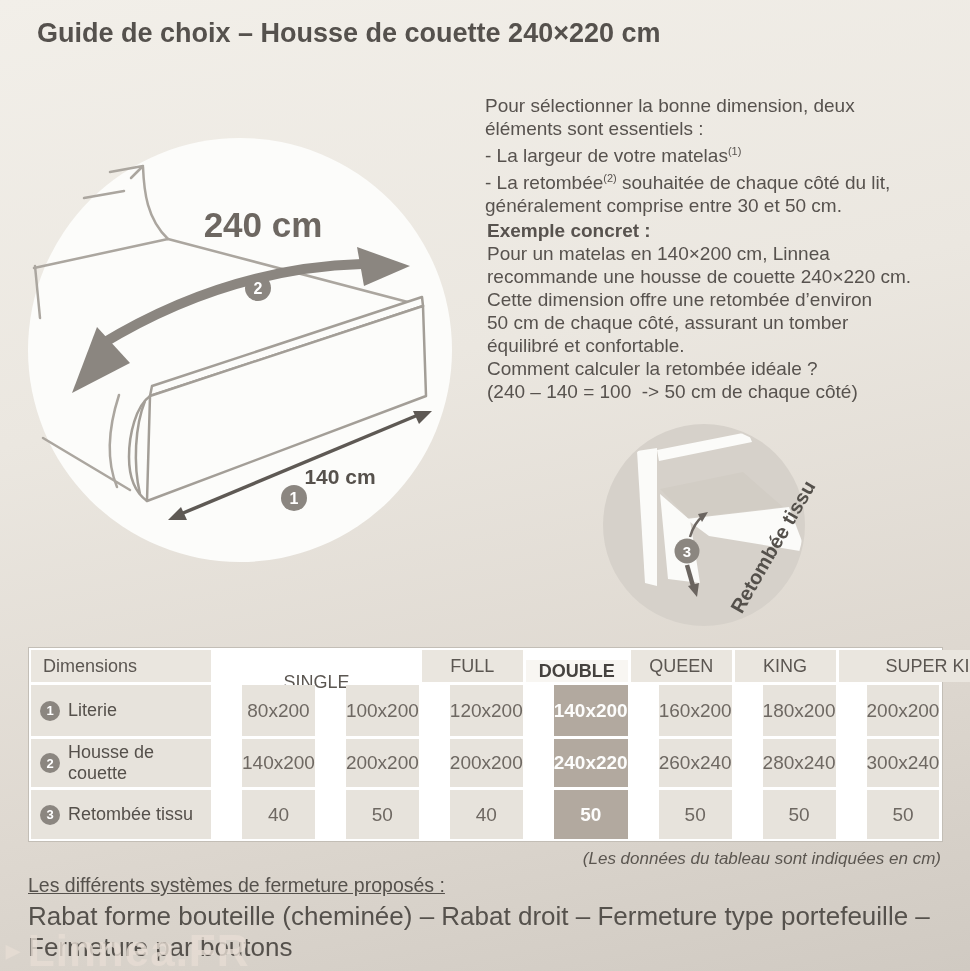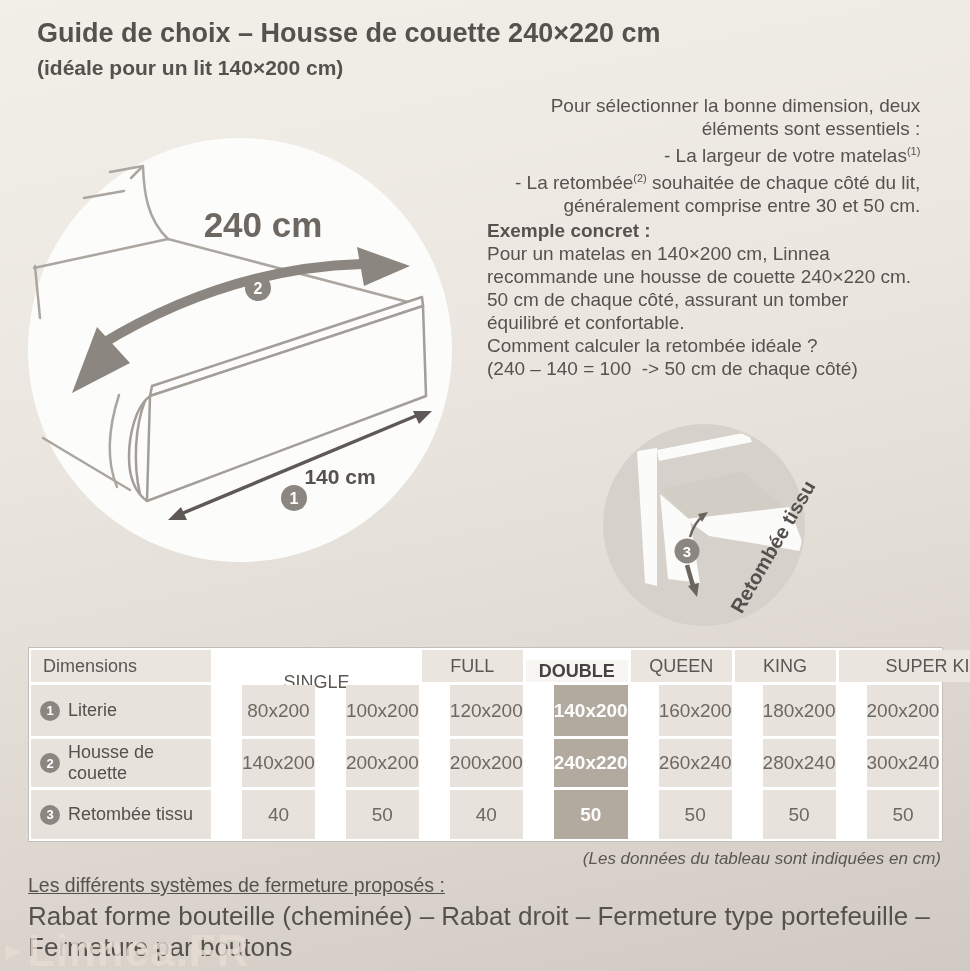--- a/index.html
+++ b/index.html
@@ -5,21 +5,21 @@
   html,body { margin:0; padding:0; }
   .canvas {
     position:relative; width:970px; height:971px; overflow:hidden;
     background:linear-gradient(168deg,#f2efe9 0%,#ebe7e0 38%,#ded8d0 72%,#d0cac2 100%);
     font-family:"Liberation Sans", sans-serif; color:#57524d;
   }
   .title { position:absolute; left:37px; top:18px; font-size:27px; font-weight:bold; color:#55514d; }
   .subtitle { position:absolute; left:37px; top:56px; font-size:21px; font-weight:bold; color:#55514d; }
 
   .textline { white-space:pre; font-size:19px; line-height:23px; color:#57524e; }
-  .intro { position:absolute; left:515px; top:94px;text-align:right; }
+  .intro { position:absolute; left:485px; top:94px; }
   .sup { font-size:11px; vertical-align:7px; }
   .example { position:absolute; left:487px; top:219px; }
   .example .heading { font-weight:bold; }
 
   .diag-main { position:absolute; left:26px; top:134px; }
   .diag-drop { position:absolute; left:599px; top:420px; }
   .retombee-label {
     position:absolute; left:736px; top:600px; font-size:20px; font-weight:bold; color:#54504b;
     transform:rotate(-60deg); transform-origin:0 50%; white-space:pre;
   }
@@ -49,21 +49,20 @@
     font-size:44px; font-weight:bold; letter-spacing:1px; color:#e7ddd4; opacity:.8;
   }
   .watermark .tri { font-size:18px; }
 </style>
 </head>
 <body>
 
 <div class="canvas">
 
   <div class="title">Guide de choix – Housse de couette 240×220 cm</div>
-  <div class="subtitle">(idéale pour un lit 140×200 cm)</div>
 
   <svg class="diag-main" width="430" height="430" viewBox="0 0 430 430">
     <circle cx="214" cy="216" r="212" fill="#fcfcfa"></circle>
 
     <g fill="none" stroke="#aba69f" stroke-width="2.5" stroke-linecap="round" stroke-linejoin="round">
       <path d="M58,64 L98,57"></path>
       <path d="M84,38 L117,32 L105,44"></path>
       <path d="M117,33 C118,58 121,85 142,105"></path>
       <path d="M8,134 L142,105 L397,172"></path>
       <path d="M9,132 L14,184"></path>
@@ -106,20 +105,21 @@
     <div class="textline">éléments sont essentiels :</div>
     <div class="textline"><span>- La largeur de votre matelas</span><span class="sup">(1)</span></div>
     <div class="textline"><span>- La retombée</span><span class="sup">(2)</span><span> souhaitée de chaque côté du lit,</span></div>
     <div class="textline">généralement comprise entre 30 et 50 cm.</div>
   </div>
 
   <div class="example">
     <div class="textline heading">Exemple concret :</div>
     <div class="textline">Pour un matelas en 140×200 cm, Linnea</div>
     <div class="textline">recommande une housse de couette 240×220 cm.</div>
+    <div class="textline">Cette dimension offre une retombée d’environ</div>
     <div class="textline">50 cm de chaque côté, assurant un tomber</div>
     <div class="textline">équilibré et confortable.</div>
     <div class="textline">Comment calculer la retombée idéale ?</div>
     <div class="textline">(240 – 140 = 100  -&gt; 50 cm de chaque côté)</div>
   </div>
 
   <svg class="diag-drop" width="210" height="210" viewBox="0 0 210 210">
     <defs>
         <clipPath id="dropclip">
           <circle cx="105" cy="105" r="99"></circle>

